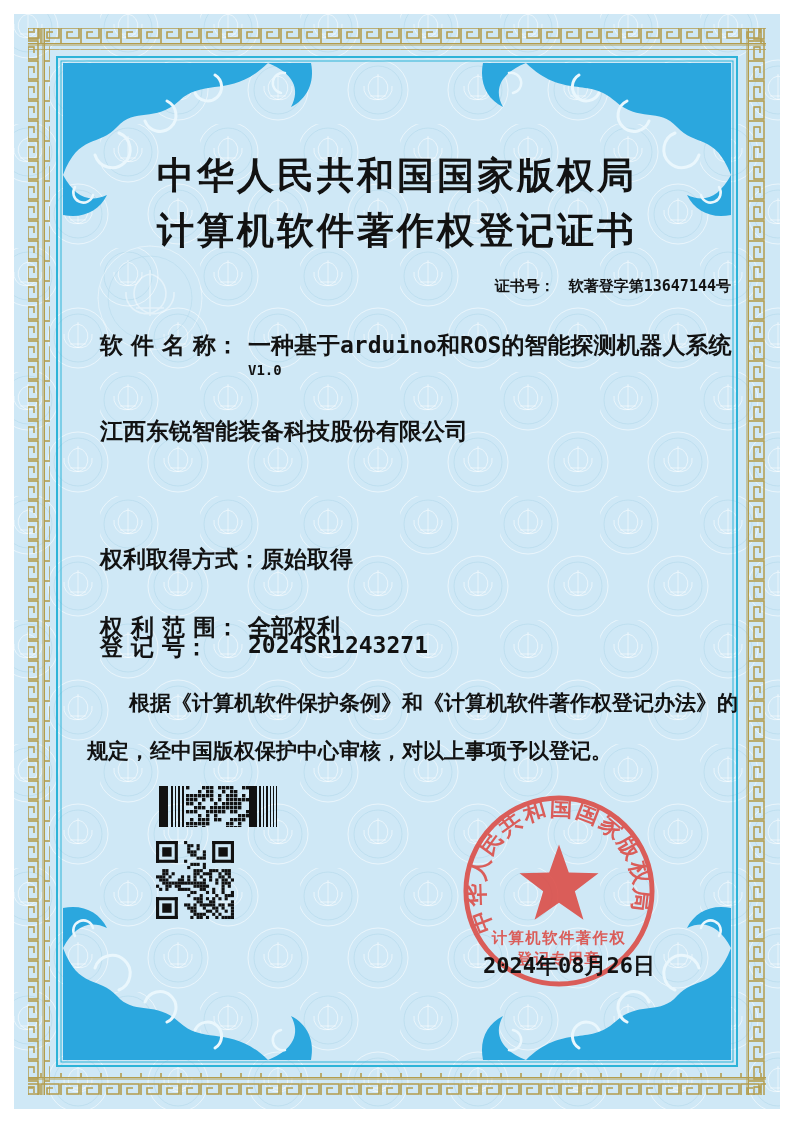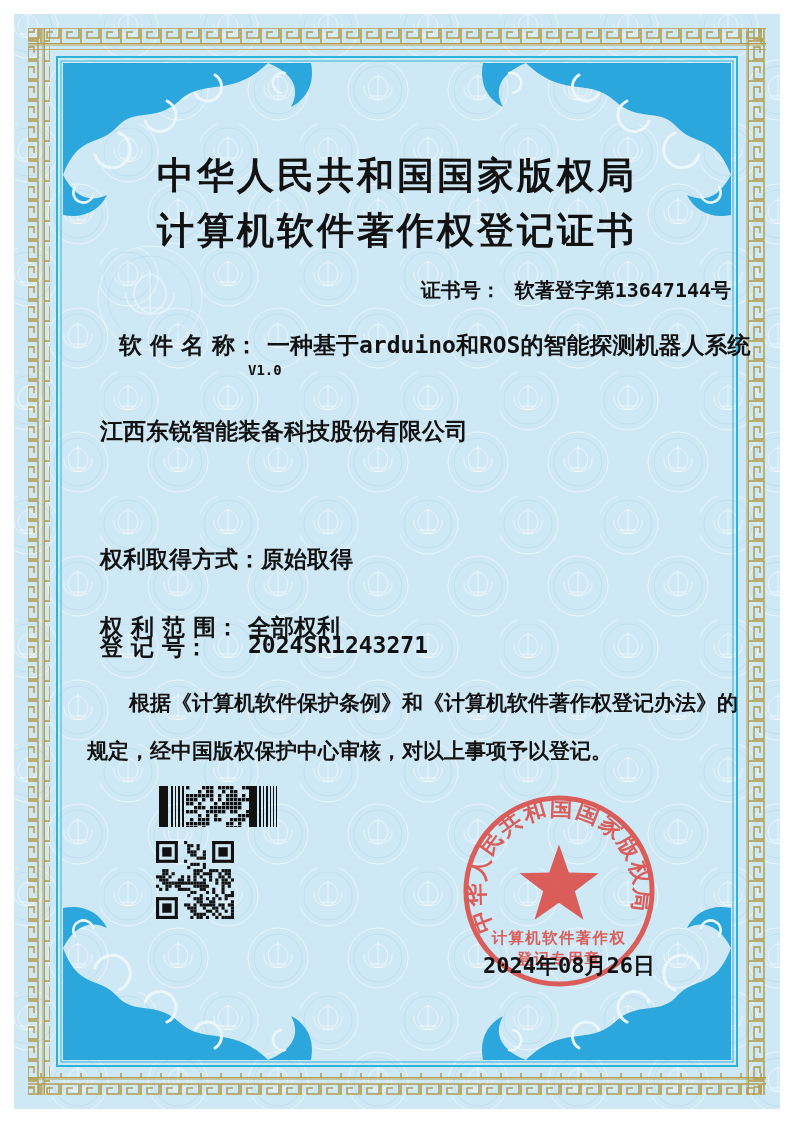--- a/index.html
+++ b/index.html
@@ -11,26 +11,26 @@
   
   .gold-stroke{stroke:var(--gold,#b39d4e);fill:none;}
   .teal-stroke{stroke:var(--teal,#2db3d8);fill:none;}
   .flourish{fill:var(--flourish-blue,#2ba7de);}
   .flourish-line{stroke:#eaf7fd;fill:none;stroke-linecap:round;}
   .wm{stroke:#ffffff;fill:none;opacity:0.55;}
   .wm2{stroke:#a9d3e7;fill:none;opacity:0.45;}
   
   .title{left:0;right:0;top:148px;text-align:center;font-family:"Liberation Serif",serif;
          font-weight:bold;font-size:37px;line-height:55px;letter-spacing:3px;}
-  .certno{top:277px;right:63px;font-size:20px;font-weight:bold;display:flex;gap:14px;}
+  .certno{top:277px;right:63px;font-size:15px;font-weight:bold;display:flex;gap:14px;}
   .certno .num{font-family:"DejaVu Sans Mono",monospace;}
   .field{left:100px;font-size:23px;font-weight:bold;display:flex;white-space:nowrap;}
   .field .label{display:inline-block;min-width:148px;}
   .mono{font-family:"DejaVu Sans Mono",monospace;}
-  .f-name{top:330px;margin-left:19px;}  .f-ver{top:362px;left:248px;font-size:14px;font-weight:bold;}
+  .f-name{top:330px;}  .f-ver{top:362px;left:248px;font-size:14px;font-weight:bold;}
   .f-owner{top:416px;} .f-acq{top:544px;} .f-scope{top:612px;} .f-reg{top:632px;}
   .stmt{left:87px;width:628px;font-size:21px;font-weight:bold;line-height:30px;white-space:nowrap;}
   .stmt1{top:688px;text-indent:42px;} .stmt2{top:736px;}
   .barcode{left:159px;top:786px;} .qrcode{left:156px;top:841px;}
   .sealwrap{left:460px;top:792px;width:198px;height:198px;opacity:.88;}
   .seal-red{fill:var(--seal-red,#dc4a44);}
   .seal-ring{stroke:var(--seal-red,#dc4a44);fill:none;stroke-width:5;}
   .seal-arc-text{font-size:23px;font-weight:bold;letter-spacing:2px;fill:var(--seal-red,#dc4a44);}
   .seal-small{font-size:15.5px;font-weight:bold;fill:var(--seal-red,#dc4a44);}
   .date{left:483px;top:951px;font-size:22px;font-weight:bold;font-family:"DejaVu Sans Mono",monospace;text-align:center;}

